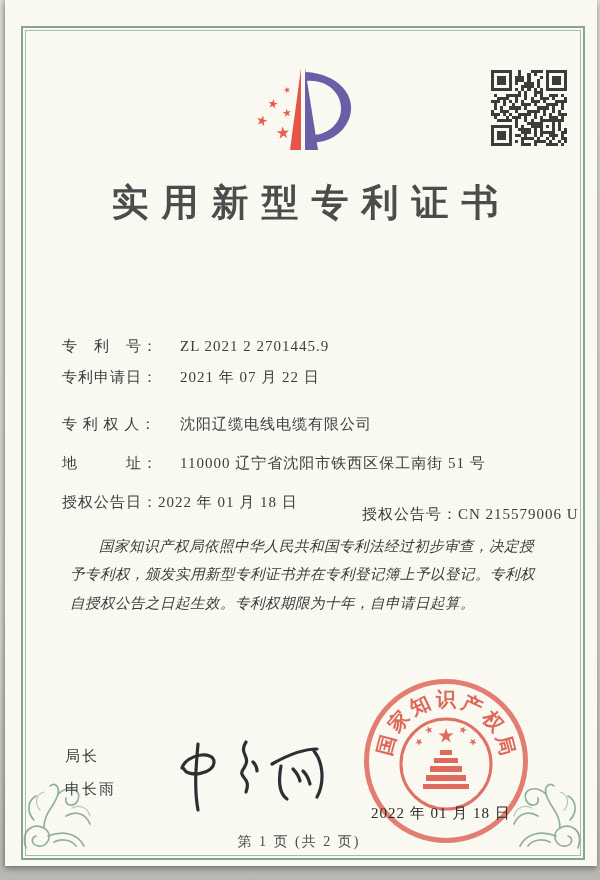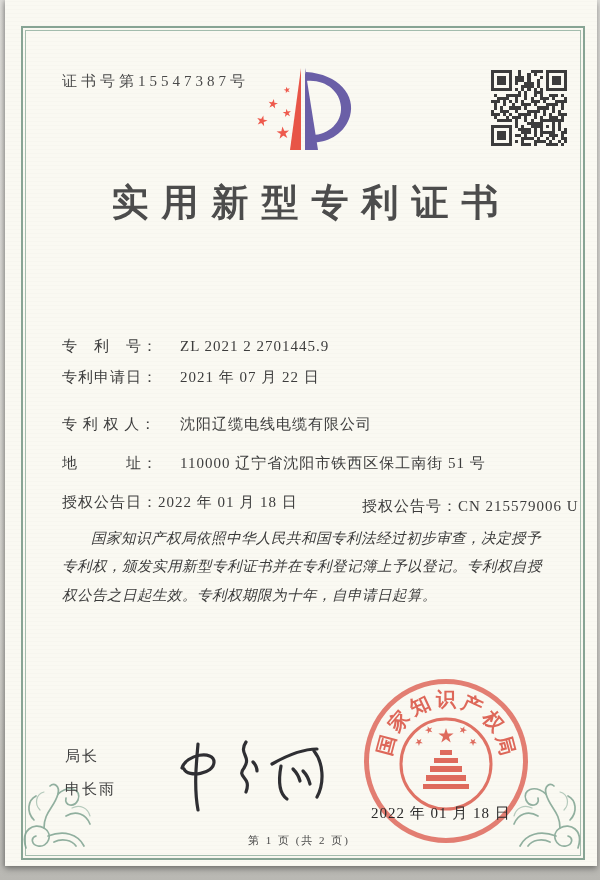--- a/index.html
+++ b/index.html
@@ -30,27 +30,27 @@
   .title{
     position:absolute;left:0;top:178px;width:600px;text-align:center;
     font-size:37px;font-weight:600;letter-spacing:13px;color:#4c4c4c;margin:0;
     text-indent:13px;
   }
   .field-row{
     position:absolute;left:57px;width:500px;
     font-size:15px;color:#3d3d3d;letter-spacing:1px;white-space:nowrap;
   }
   .field-label{display:inline-block;min-width:118px;}
-  .grant-right{position:absolute;left:300px;top:4px;font-family:Liberation Serif, serif;}
+  .grant-right{position:absolute;left:300px;top:12px;font-family:Liberation Serif, serif;}
   .paras{
     position:absolute;left:57px;top:524px;width:488px;
     font-size:14.5px;line-height:1.95;color:#3a3a3a;
     font-style:italic;letter-spacing:.5px;
   }
-  .paras p{margin:0;text-indent:2em;}
+  .paras p{margin:8px;text-indent:2em;}
   .signer{
     position:absolute;left:60px;top:740px;font-size:15px;color:#3d3d3d;
     letter-spacing:2px;line-height:2.2;
   }
   .signature{position:absolute;left:155px;top:716px;}
   .seal{
     position:absolute;left:359px;top:679px;width:154px;height:154px;
     border-radius:50%;border:5px solid rgba(224,85,72,.8);
     opacity:.93;mix-blend-mode:multiply;
   }
@@ -66,21 +66,21 @@
   .seal-char:nth-of-type(5){transform:rotate(25deg)  translateY(-62px);}
   .seal-char:nth-of-type(6){transform:rotate(50deg)  translateY(-62px);}
   .seal-char:nth-of-type(7){transform:rotate(75deg)  translateY(-62px);}
   .seal-emblem{position:absolute;left:27px;top:30px;}
   .seal-date{
     position:absolute;left:366px;top:804px;font-size:15px;color:#2b2b2b;
     letter-spacing:1px;z-index:5;
   }
   .footer{
     position:absolute;left:16px;top:833px;width:556px;text-align:center;
-    font-size:11px;letter-spacing:2px;color:#4a4a4a;
+    font-size:14px;letter-spacing:2px;color:#4a4a4a;
   }
   .flourish{position:absolute;opacity:.85;}
   .flourish.bl{left:15px;top:766px;}
   .flourish.br{left:487px;top:766px;transform:scaleX(-1);}
 </style>
 </head>
 <body>
 
 <div class="page">
 
@@ -110,21 +110,20 @@
       <path d="M14,54 C6,46 8,34 16,30"></path>
       <path d="M46,50 C56,44 66,48 70,58"></path>
       <path d="M34,76 C42,72 52,74 56,80"></path>
     </g>
     <g fill="none" stroke="#a9c2b3" stroke-width="1.2" stroke-linecap="round">
       <path d="M20,44 C14,38 16,28 24,26"></path>
       <path d="M52,42 C60,38 68,42 70,50"></path>
     </g>
   </svg>
 
-  <div class="cert-no">证书号第15547387号</div>
 
   <svg class="logo" width="112" height="100" viewBox="0 0 112 100">
     <defs>
       <path id="st" d="M0,-1 L0.588,0.809 L-0.951,-0.309 L0.951,-0.309 L-0.588,0.809 Z" fill="#ee5a4d"></path>
     </defs>
     <use href="#st" transform="translate(42,30) scale(3.4) rotate(-15)"></use>
     <use href="#st" transform="translate(28,44) scale(5) rotate(10)"></use>
     <use href="#st" transform="translate(42,53) scale(4.4) rotate(-8)"></use>
     <use href="#st" transform="translate(17,61) scale(5.6) rotate(14)"></use>
     <use href="#st" transform="translate(38,73) scale(6.6) rotate(-5)"></use>

